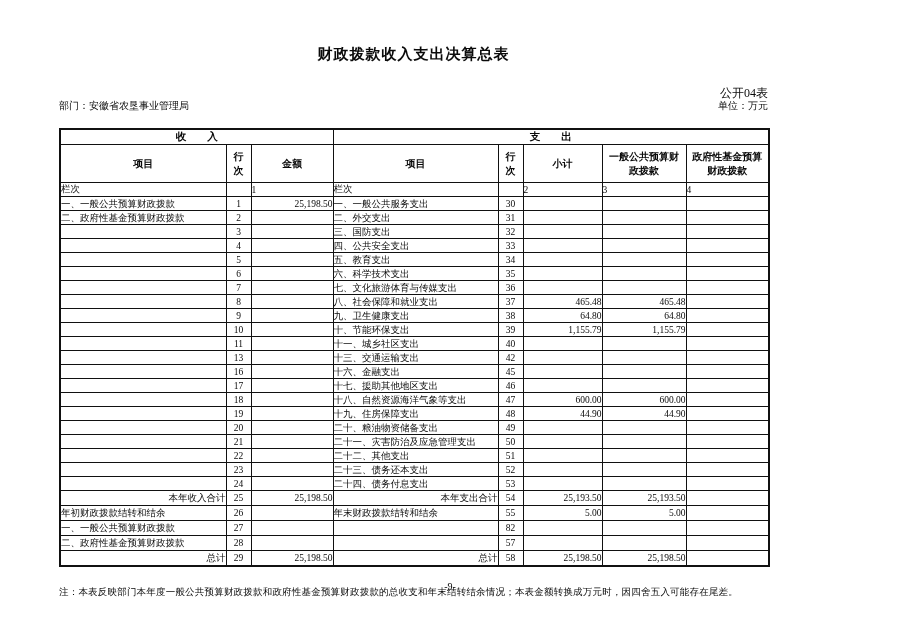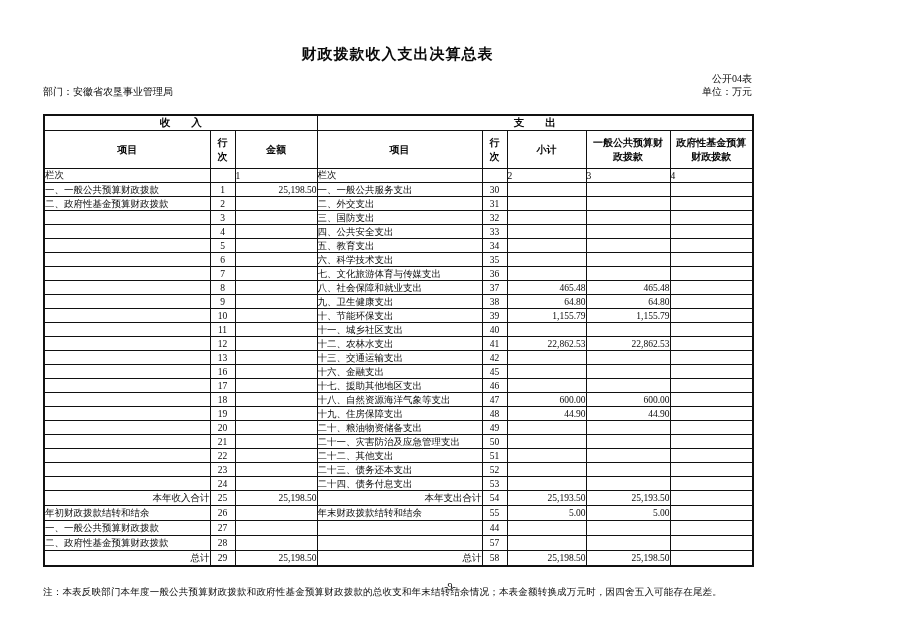--- a/index.html
+++ b/index.html
@@ -11,35 +11,35 @@
   }
   .page {
     position: relative;
     width: 900px;
     height: 636px;
     background: #ffffff;
     overflow: hidden;
   }
   .content {
     position: absolute;
-    left: 43px;
+    left: 59px;
     top: 0;
     width: 709px;
   }
   .doc-title {
     padding-top: 45px;
     text-align: center;
     font-size: 15px;
     font-weight: bold;
     letter-spacing: 1px;
   }
   .code-line {
-    margin-top: 9px;
+    margin-top: 23px;
     text-align: right;
-    font-size: 10px;
+    font-size: 12px;
     height: 12px;
     line-height: 12px;
   }
   .meta-line {
     display: flex;
     justify-content: space-between;
     align-items: flex-end;
     font-size: 10px;
     height: 13px;
     line-height: 13px;
@@ -261,30 +261,20 @@
             <td class="line">11</td>
             <td class="num"></td>
             <td class="item">十一、城乡社区支出</td>
             <td class="line">40</td>
             <td class="num"></td>
             <td class="num"></td>
             <td class="num"></td>
           </tr>
           <tr>
             <td class="item"></td>
-            <td class="line">12</td>
-            <td class="num"></td>
-            <td class="item">十二、农林水支出</td>
-            <td class="line">41</td>
-            <td class="num">22,862.53</td>
-            <td class="num">22,862.53</td>
-            <td class="num"></td>
-          </tr>
-          <tr>
-            <td class="item"></td>
             <td class="line">13</td>
             <td class="num"></td>
             <td class="item">十三、交通运输支出</td>
             <td class="line">42</td>
             <td class="num"></td>
             <td class="num"></td>
             <td class="num"></td>
           </tr>
           <tr>
             <td class="item"></td>
@@ -394,21 +384,21 @@
             <td class="line">55</td>
             <td class="num">5.00</td>
             <td class="num">5.00</td>
             <td class="num"></td>
           </tr>
           <tr class="summary">
             <td class="item">一、一般公共预算财政拨款</td>
             <td class="line">27</td>
             <td class="num"></td>
             <td class="item"></td>
-            <td class="line">44</td>
+            <td class="line">82</td>
             <td class="num"></td>
             <td class="num"></td>
             <td class="num"></td>
           </tr>
           <tr class="summary">
             <td class="item">二、政府性基金预算财政拨款</td>
             <td class="line">28</td>
             <td class="num"></td>
             <td class="item"></td>
             <td class="line">57</td>

